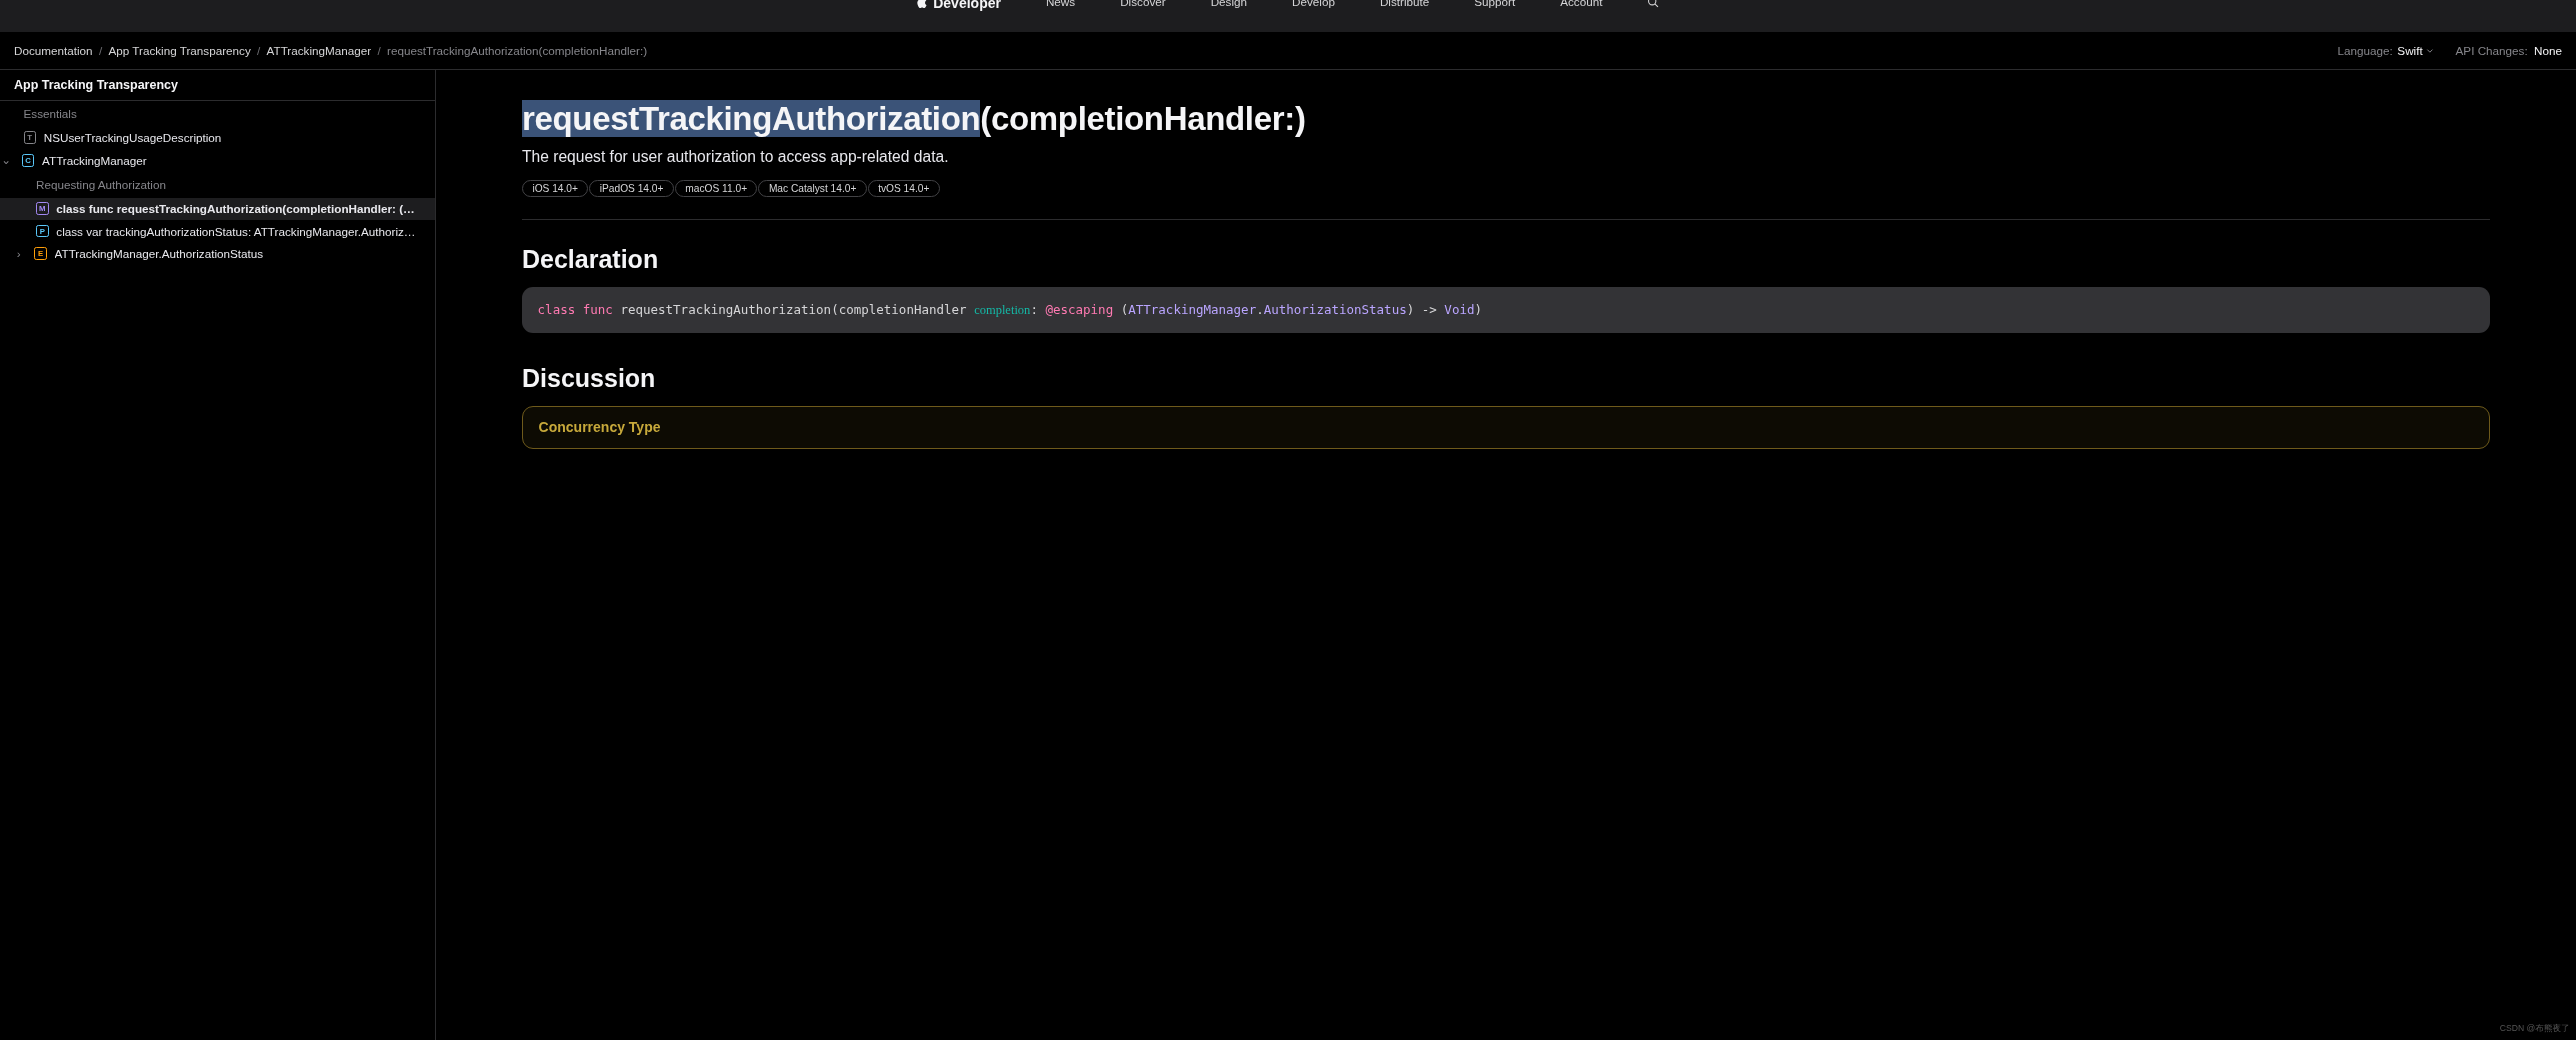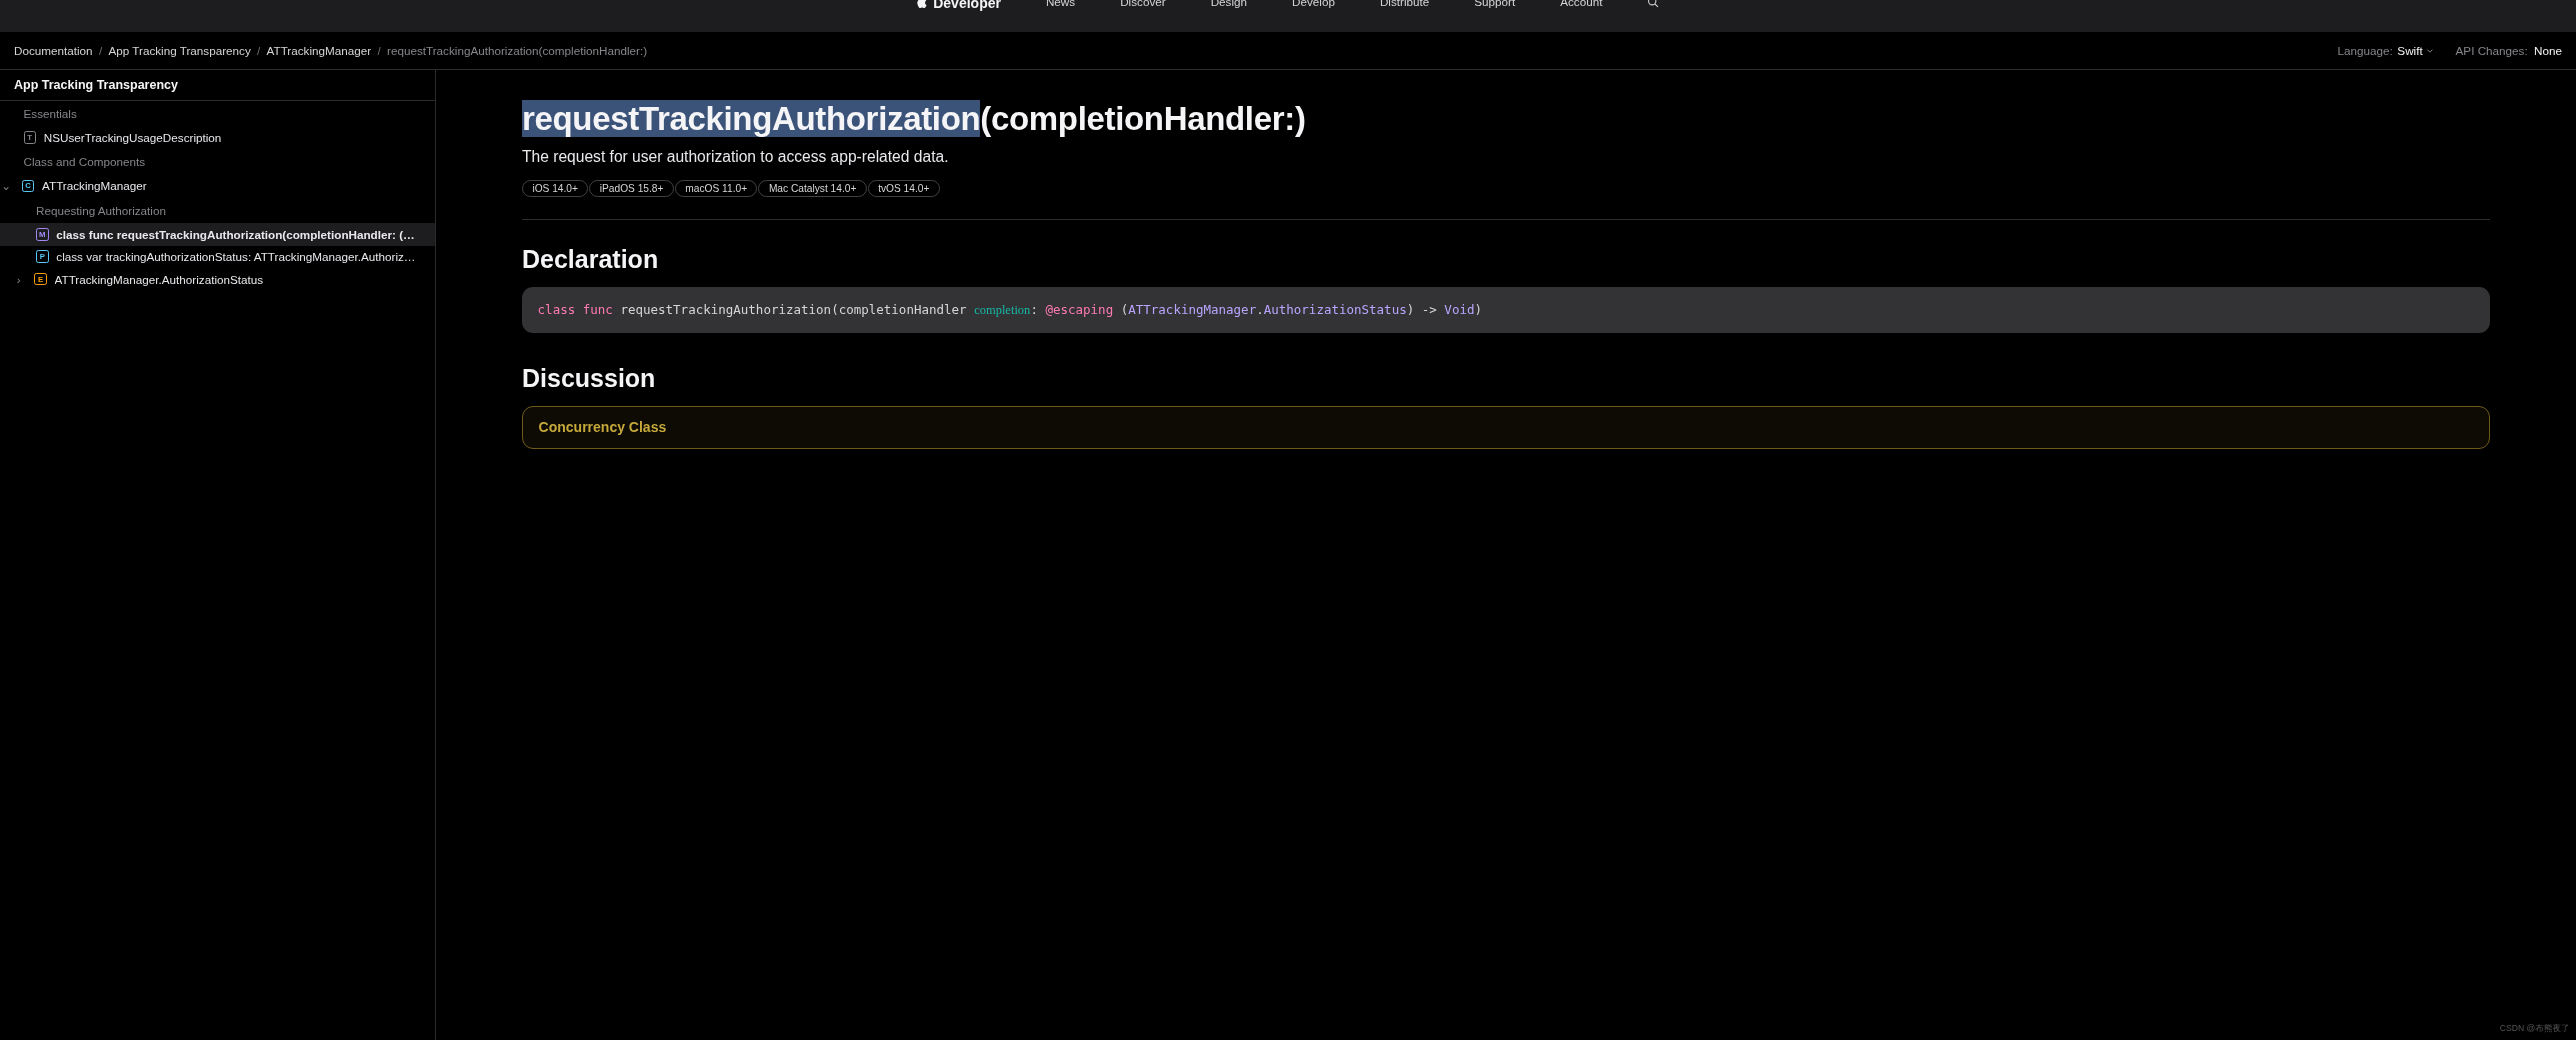--- a/index.html
+++ b/index.html
@@ -260,21 +260,20 @@
   <aside class="sidebar">
     <div class="sidebar-title">App Tracking Transparency</div>
 
     <div class="side-section-label">Essentials</div>
 
     <div class="side-item">
       <span class="sym-badge sym-T">T</span>
       <span class="label">NSUserTrackingUsageDescription</span>
     </div>
 
-    <div class="side-section-label">Class and Components</div>
 
     <div class="side-item">
       <span class="disclosure">⌄</span>
       <span class="sym-badge sym-C">C</span>
       <span class="label">ATTrackingManager</span>
     </div>
 
     <div class="side-section-label" style="padding-left:36px">Requesting Authorization</div>
 
     <div class="side-item indent2 selected">
@@ -298,34 +297,34 @@
   <main class="content">
 
     <h1 class="page-title">
       <span class="hl">requestTrackingAuthorization</span><span>(completionHandler:)</span>
     </h1>
 
     <p class="abstract">The request for user authorization to access app-related data.</p>
 
     <div class="platforms">
       <span class="platform-pill">iOS 14.0+</span>
-      <span class="platform-pill">iPadOS 15.8+</span>
+      <span class="platform-pill">iPadOS 14.0+</span>
       <span class="platform-pill">macOS 11.0+</span>
       <span class="platform-pill">Mac Catalyst 14.0+</span>
       <span class="platform-pill">tvOS 14.0+</span>
     </div>
 
     <hr class="sep-line">
 
     <h2 class="section-h">Declaration</h2>
 
     <pre class="decl"><span class="tok-kw">class</span> <span class="tok-kw">func</span> <span class="tok-name">requestTrackingAuthorization</span><span class="tok-pun">(</span><span class="tok-name">completionHandler</span> <span class="tok-lbl">completion</span><span class="tok-pun">:</span> <span class="tok-attr">@escaping</span> <span class="tok-pun">(</span><span class="tok-type">ATTrackingManager</span><span class="tok-pun">.</span><span class="tok-type">AuthorizationStatus</span><span class="tok-pun">)</span> <span class="tok-pun">-&gt;</span> <span class="tok-type">Void</span><span class="tok-pun">)</span></pre>
 
     <h2 class="section-h">Discussion</h2>
 
     <div class="callout">
-      <div class="callout-title">Concurrency Class</div>
+      <div class="callout-title">Concurrency Type</div>
     </div>
   </main>
 </div>
 
 <div class="watermark">CSDN @布熊夜了</div>
 
 
 </body></html>

